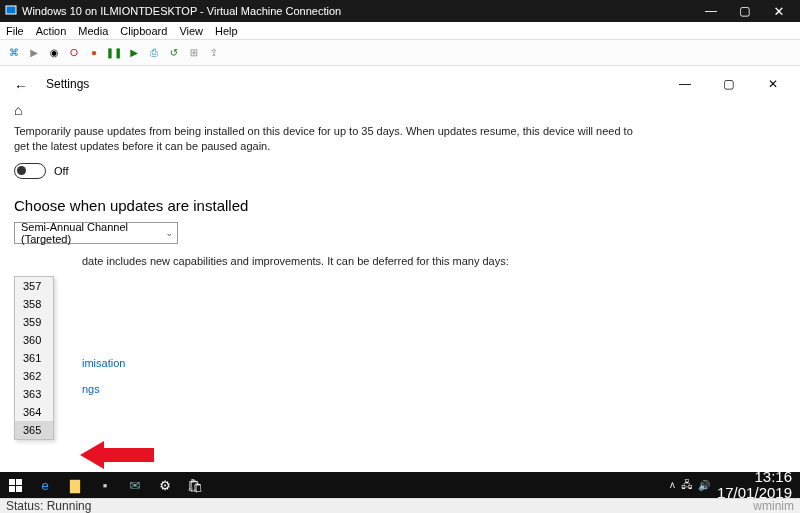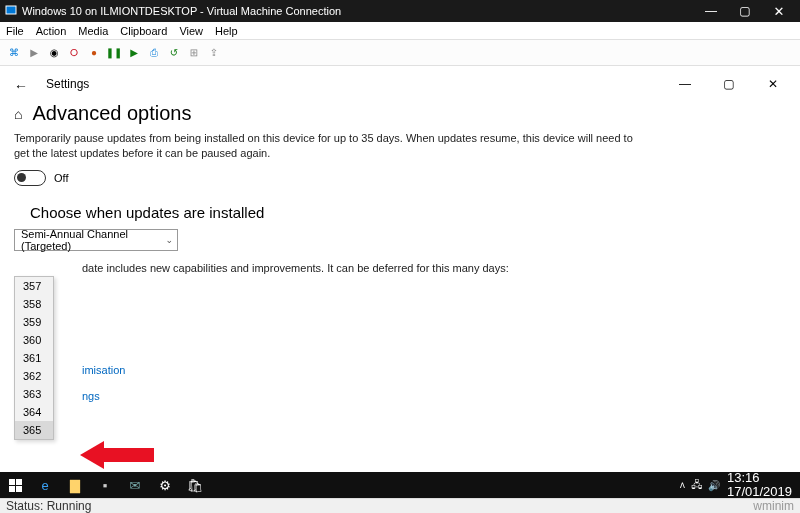--- a/index.html
+++ b/index.html
@@ -24,21 +24,21 @@
 .set-header { height: 36px; display: flex; align-items: center; padding: 0 14px; gap: 18px; font-size: 12px; }
 .set-header .back { font-size: 14px; }
 .set-header .spacer { flex: 1; }
 .set-header .wbtn { width: 26px; text-align: center; font-size: 12px; }
 
 
 .content { padding: 0 14px; position: relative; }
 .title-row { display: flex; align-items: center; gap: 10px; margin-bottom: 6px; }
 .title-row .home-icon { font-size: 14px; }
 h1 { font-size: 20px; font-weight: 400; }
-h2 { font-size: 15px; font-weight: 400; margin: 18px 16px 8px; }
+h2 { font-size: 15px; font-weight: 400; margin: 18px 0 8px; }
 p { font-size: 11px; color: #222; line-height: 1.4; margin-bottom: 6px; max-width: 620px; }
 .link { color: #0067C0; font-size: 11px; display: block; margin: 14px 0 4px; }
 
 
 .toggle-row { display: flex; align-items: center; gap: 8px; margin: 8px 0; }
 .toggle { width: 32px; height: 16px; border: 1.5px solid #333; border-radius: 10px; position: relative; background: #fff; }
 .toggle .knob { width: 9px; height: 9px; background: #333; border-radius: 50%; position: absolute; top: 2px; left: 2px; }
 .toggle-label { font-size: 11px; }
 
 
@@ -55,21 +55,21 @@
 .arrow-body { width: 50px; height: 14px; background: #E81123; display: inline-block; vertical-align: middle; }
 .arrow-head { display: inline-block; width: 0; height: 0; border-top: 14px solid transparent; border-bottom: 14px solid transparent; border-right: 24px solid #E81123; vertical-align: middle; }
 
 .cut-label { position:absolute; left:68px; }
 
 
 .taskbar { position: absolute; bottom: 15px; left: 0; width: 800px; height: 26px; background: #101010; display: flex; align-items: center; color: #fff; }
 .taskbar .tb { width: 30px; height: 26px; display: flex; align-items: center; justify-content: center; font-size: 13px; }
 .taskbar .spacer { flex: 1; }
 .taskbar .tray { display: flex; align-items: center; gap: 6px; padding-right: 8px; font-size: 10px; }
-.taskbar .clock { font-size: 13px; text-align: left; line-height: 1.1; }
+.taskbar .clock { font-size: 15px; text-align: right; line-height: 1.1; }
 
 
 .status { position: absolute; bottom: 0; left: 0; width: 800px; height: 15px; background: #f0f0f0; border-top: 1px solid #dcdcdc; display: flex; align-items: center; padding: 0 6px; font-size: 12px; color: #333; }
 .status .spacer{flex:1}
 </style>
 </head>
 <body>
 
 <div class="hv-title">
   <span class="icon">
@@ -112,21 +112,20 @@
   <span>Settings</span>
   <span class="spacer"></span>
   <span class="wbtn">—</span>
   <span class="wbtn">▢</span>
   <span class="wbtn">✕</span>
 </div>
 
 <div class="content">
   <div class="title-row">
     <span class="home-icon">⌂</span>
-    <h1>Advanced options</h1>
   </div>
   <p>Temporarily pause updates from being installed on this device for up to 35 days. When updates resume, this device will need to get the latest updates before it can be paused again.</p>
 
   <div class="toggle-row">
     <div class="toggle">
         <div class="knob"></div>
       </div>
     <span class="toggle-label">Off</span>
   </div>
 

